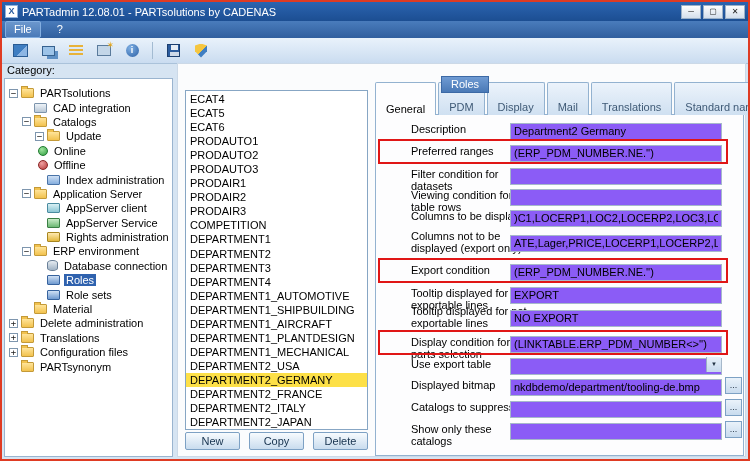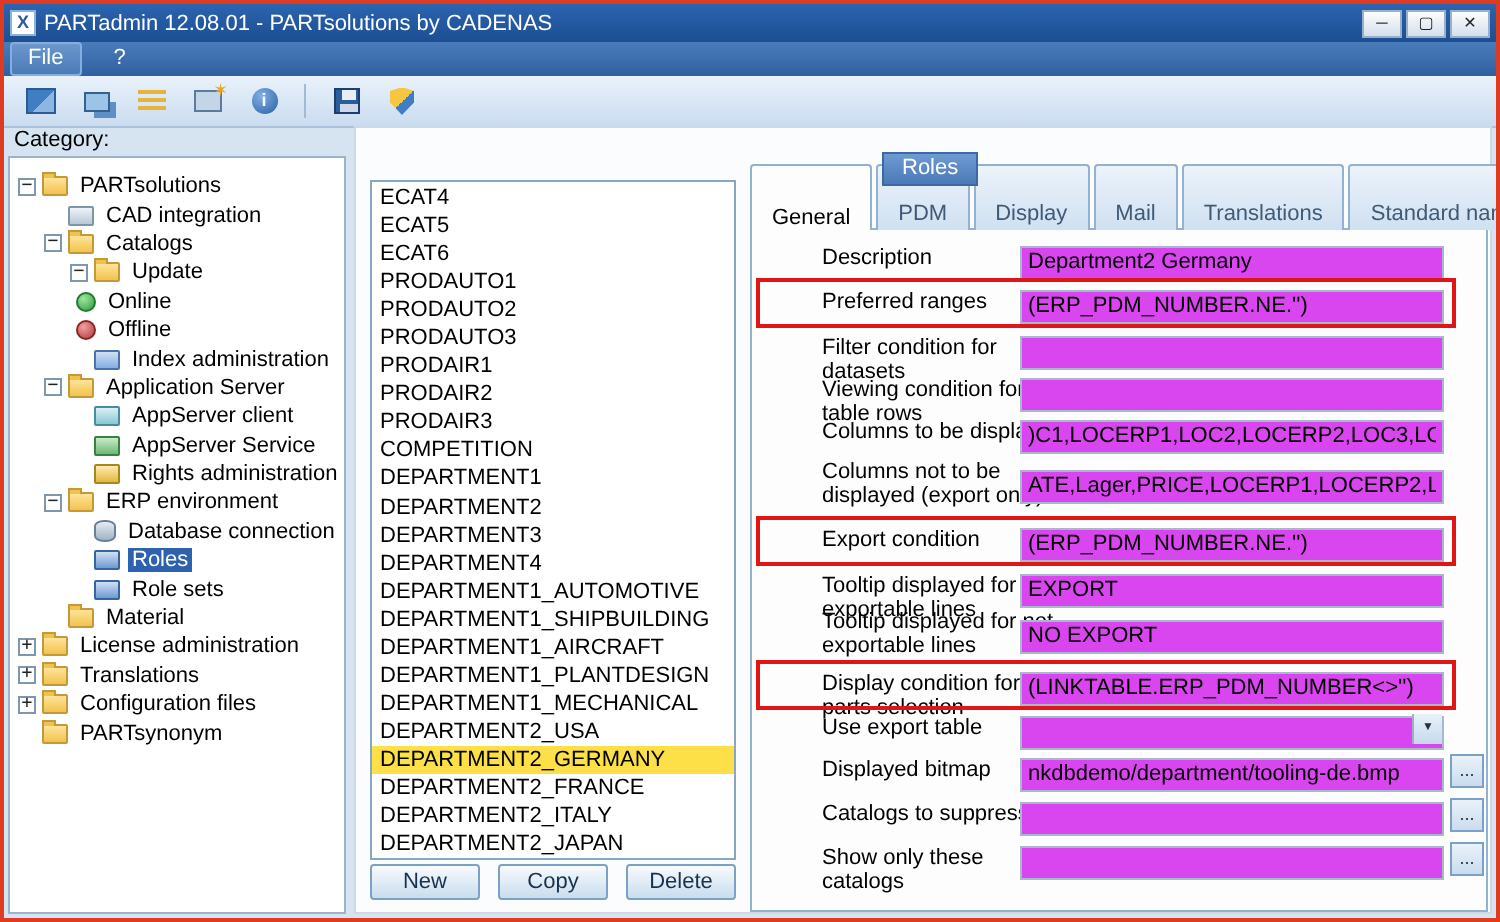--- a/index.html
+++ b/index.html
@@ -127,21 +127,21 @@
   .tab.active { background: #fdfdfe; color: #000; height: 21px; line-height: 20px; position: relative; z-index: 3; }
   .tab.clipped { max-width: 88px; }
   .tab-page { position: absolute; left: 373px; top: 112px; right: 4px; bottom: 3px; background: #fdfdfe; border: 1px solid #93b2d0; z-index: 1; }
 
   
   .frow { position: absolute; left: 0; width: 100%; height: 17px; }
   .flabel { position: absolute; left: 8px; top: 3px; width: 124px; font-size: 11px; line-height: 11.5px; color: #000; margin-left: 27px; }
   .flabel.twoline { top: -2px; }
   .ffield { position: absolute; left: 134px; top: 0; width: 212px; height: 17px; }
   .ffield input {
-    width: 100%; height: 17px; border: 1px solid #a6b8ca; background: #d946ef;
+    width: 100%; height: 17px; border: 1px solid #a6b8ca; background: #8b5cf6;
     font-size: 11px; padding: 0 3px; font-family: "Liberation Sans", sans-serif; color: #000;
   }
   .ffield.combo input { padding-right: 17px; }
   .carrow {
     position: absolute; right: 1px; top: 1px; bottom: 1px; width: 15px;
     background: linear-gradient(#e8f1fa, #c6d9ec); border-left: 1px solid #9ab0c6;
     font-size: 6px; color: #234; text-align: center; line-height: 15px;
   }
   .dots {
     position: absolute; left: 349px; top: 0; width: 17px; height: 17px;
@@ -273,21 +273,21 @@
       <span class="tlabel">Role sets</span>
     </div>
     <div class="trow lvl1">
       <span class="exp none"></span>
       <span class="tico folder"></span>
       <span class="tlabel">Material</span>
     </div>
     <div class="trow lvl0">
       <span class="exp">+</span>
       <span class="tico folder"></span>
-      <span class="tlabel">License administration</span>
+      <span class="tlabel">Delete administration</span>
     </div>
     <div class="trow lvl0">
       <span class="exp">+</span>
       <span class="tico folder"></span>
       <span class="tlabel">Translations</span>
     </div>
     <div class="trow lvl0">
       <span class="exp">+</span>
       <span class="tico folder"></span>
       <span class="tlabel">Configuration files</span>

